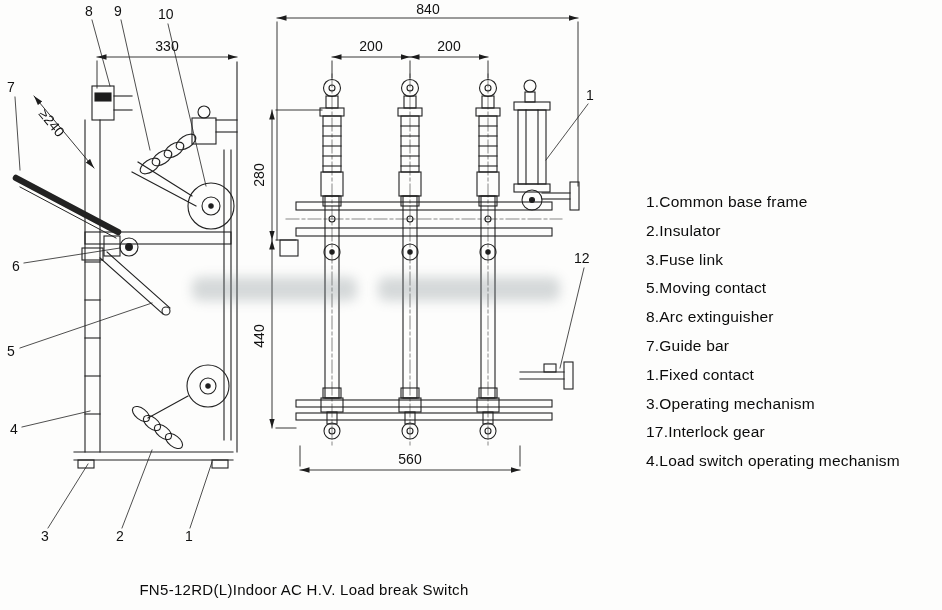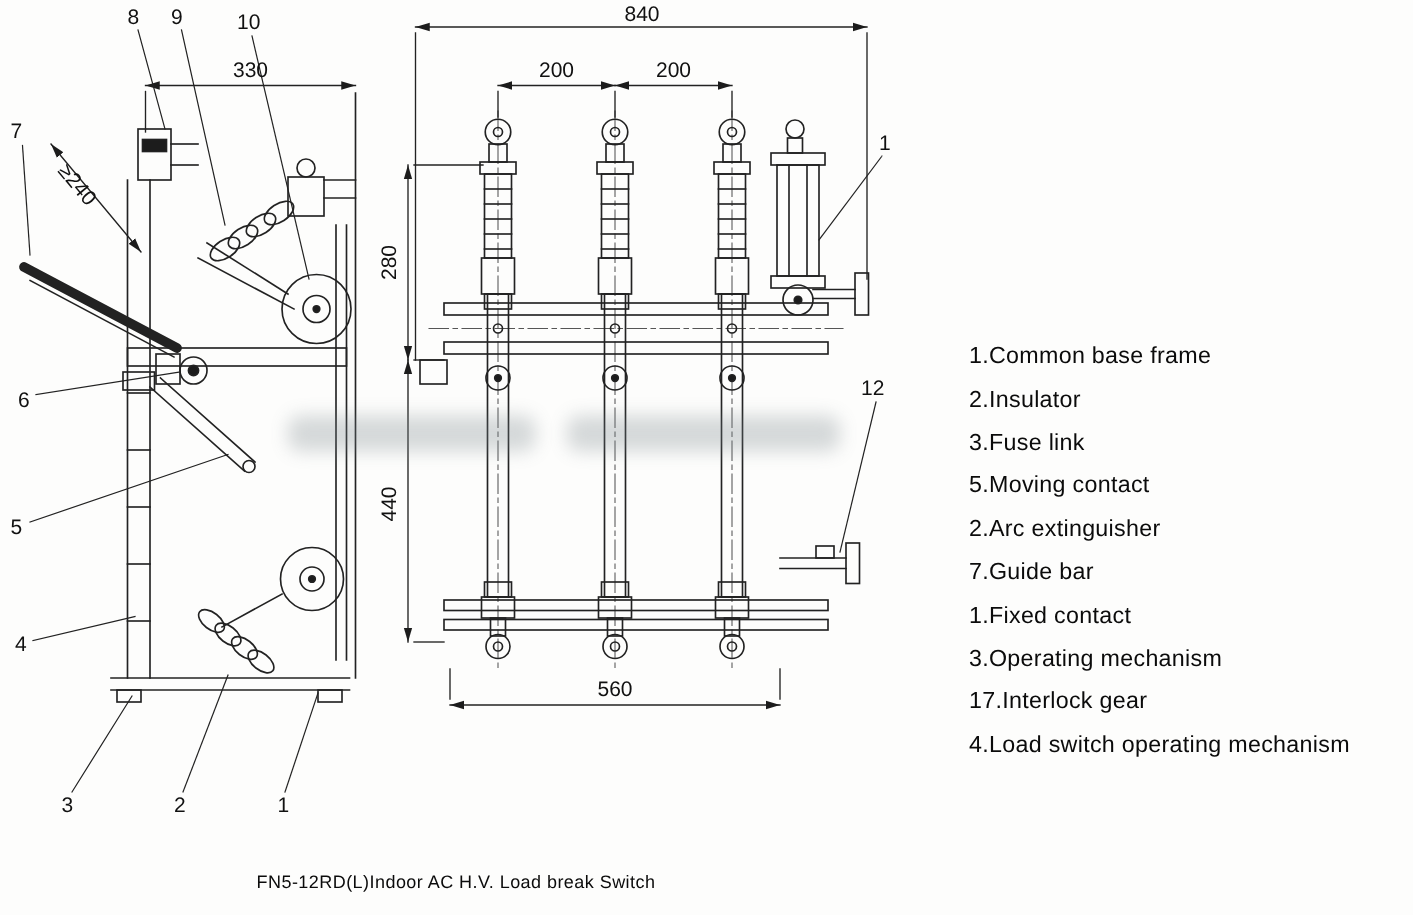--- a/index.html
+++ b/index.html
@@ -3,27 +3,27 @@
 <meta charset="utf-8">
 <style>
   * { margin:0; padding:0; box-sizing:border-box; }
   html,body { background:#e9e9e9; }
   body { font-family:"Liberation Sans", sans-serif; }
   .page {
     position:relative; width:942px; height:610px;
     background:#fdfdfc; overflow:hidden; margin:0 auto;
   }
   .drawing { position:absolute; left:0; top:0; }
-  .legend { position:absolute; left:646px; top:188px; color:#0b0b0b;margin-top:36px; }
+  .legend { position:absolute; left:646px; top:188px; color:#0b0b0b; }
   .legend-item {
     font-size:15.5px; line-height:28.8px; white-space:nowrap; letter-spacing:.2px;
   }
   .caption {
     position:absolute; left:96px; top:581px; width:416px; text-align:center;
-    font-size:12px; color:#0b0b0b; letter-spacing:.3px;
+    font-size:15px; color:#0b0b0b; letter-spacing:.3px;
   }
   .wm-blob {
     position:absolute; background:#79858a; opacity:.30;
     filter:blur(6px); border-radius:8px;
   }
   svg text { font-family:"Liberation Sans", sans-serif; }
 </style>
 </head>
 <body>
 
@@ -249,21 +249,21 @@
   <div>
     <span class="wm-blob" style="left:192px; top:277px; width:165px; height:24px;"></span>
     <span class="wm-blob" style="left:378px; top:277px; width:182px; height:24px;"></span>
   </div>
 
   <div class="legend">
     <div class="legend-item">1.Common base frame</div>
     <div class="legend-item">2.Insulator</div>
     <div class="legend-item">3.Fuse link</div>
     <div class="legend-item">5.Moving contact</div>
-    <div class="legend-item">2.Arc extinguisher</div>
+    <div class="legend-item">8.Arc extinguisher</div>
     <div class="legend-item">7.Guide bar</div>
     <div class="legend-item">1.Fixed contact</div>
     <div class="legend-item">3.Operating mechanism</div>
     <div class="legend-item">17.Interlock gear</div>
     <div class="legend-item">4.Load switch operating mechanism</div>
   </div>
 
   <div class="caption">FN5-12RD(L)Indoor AC H.V. Load break Switch</div>
 
 </div>

